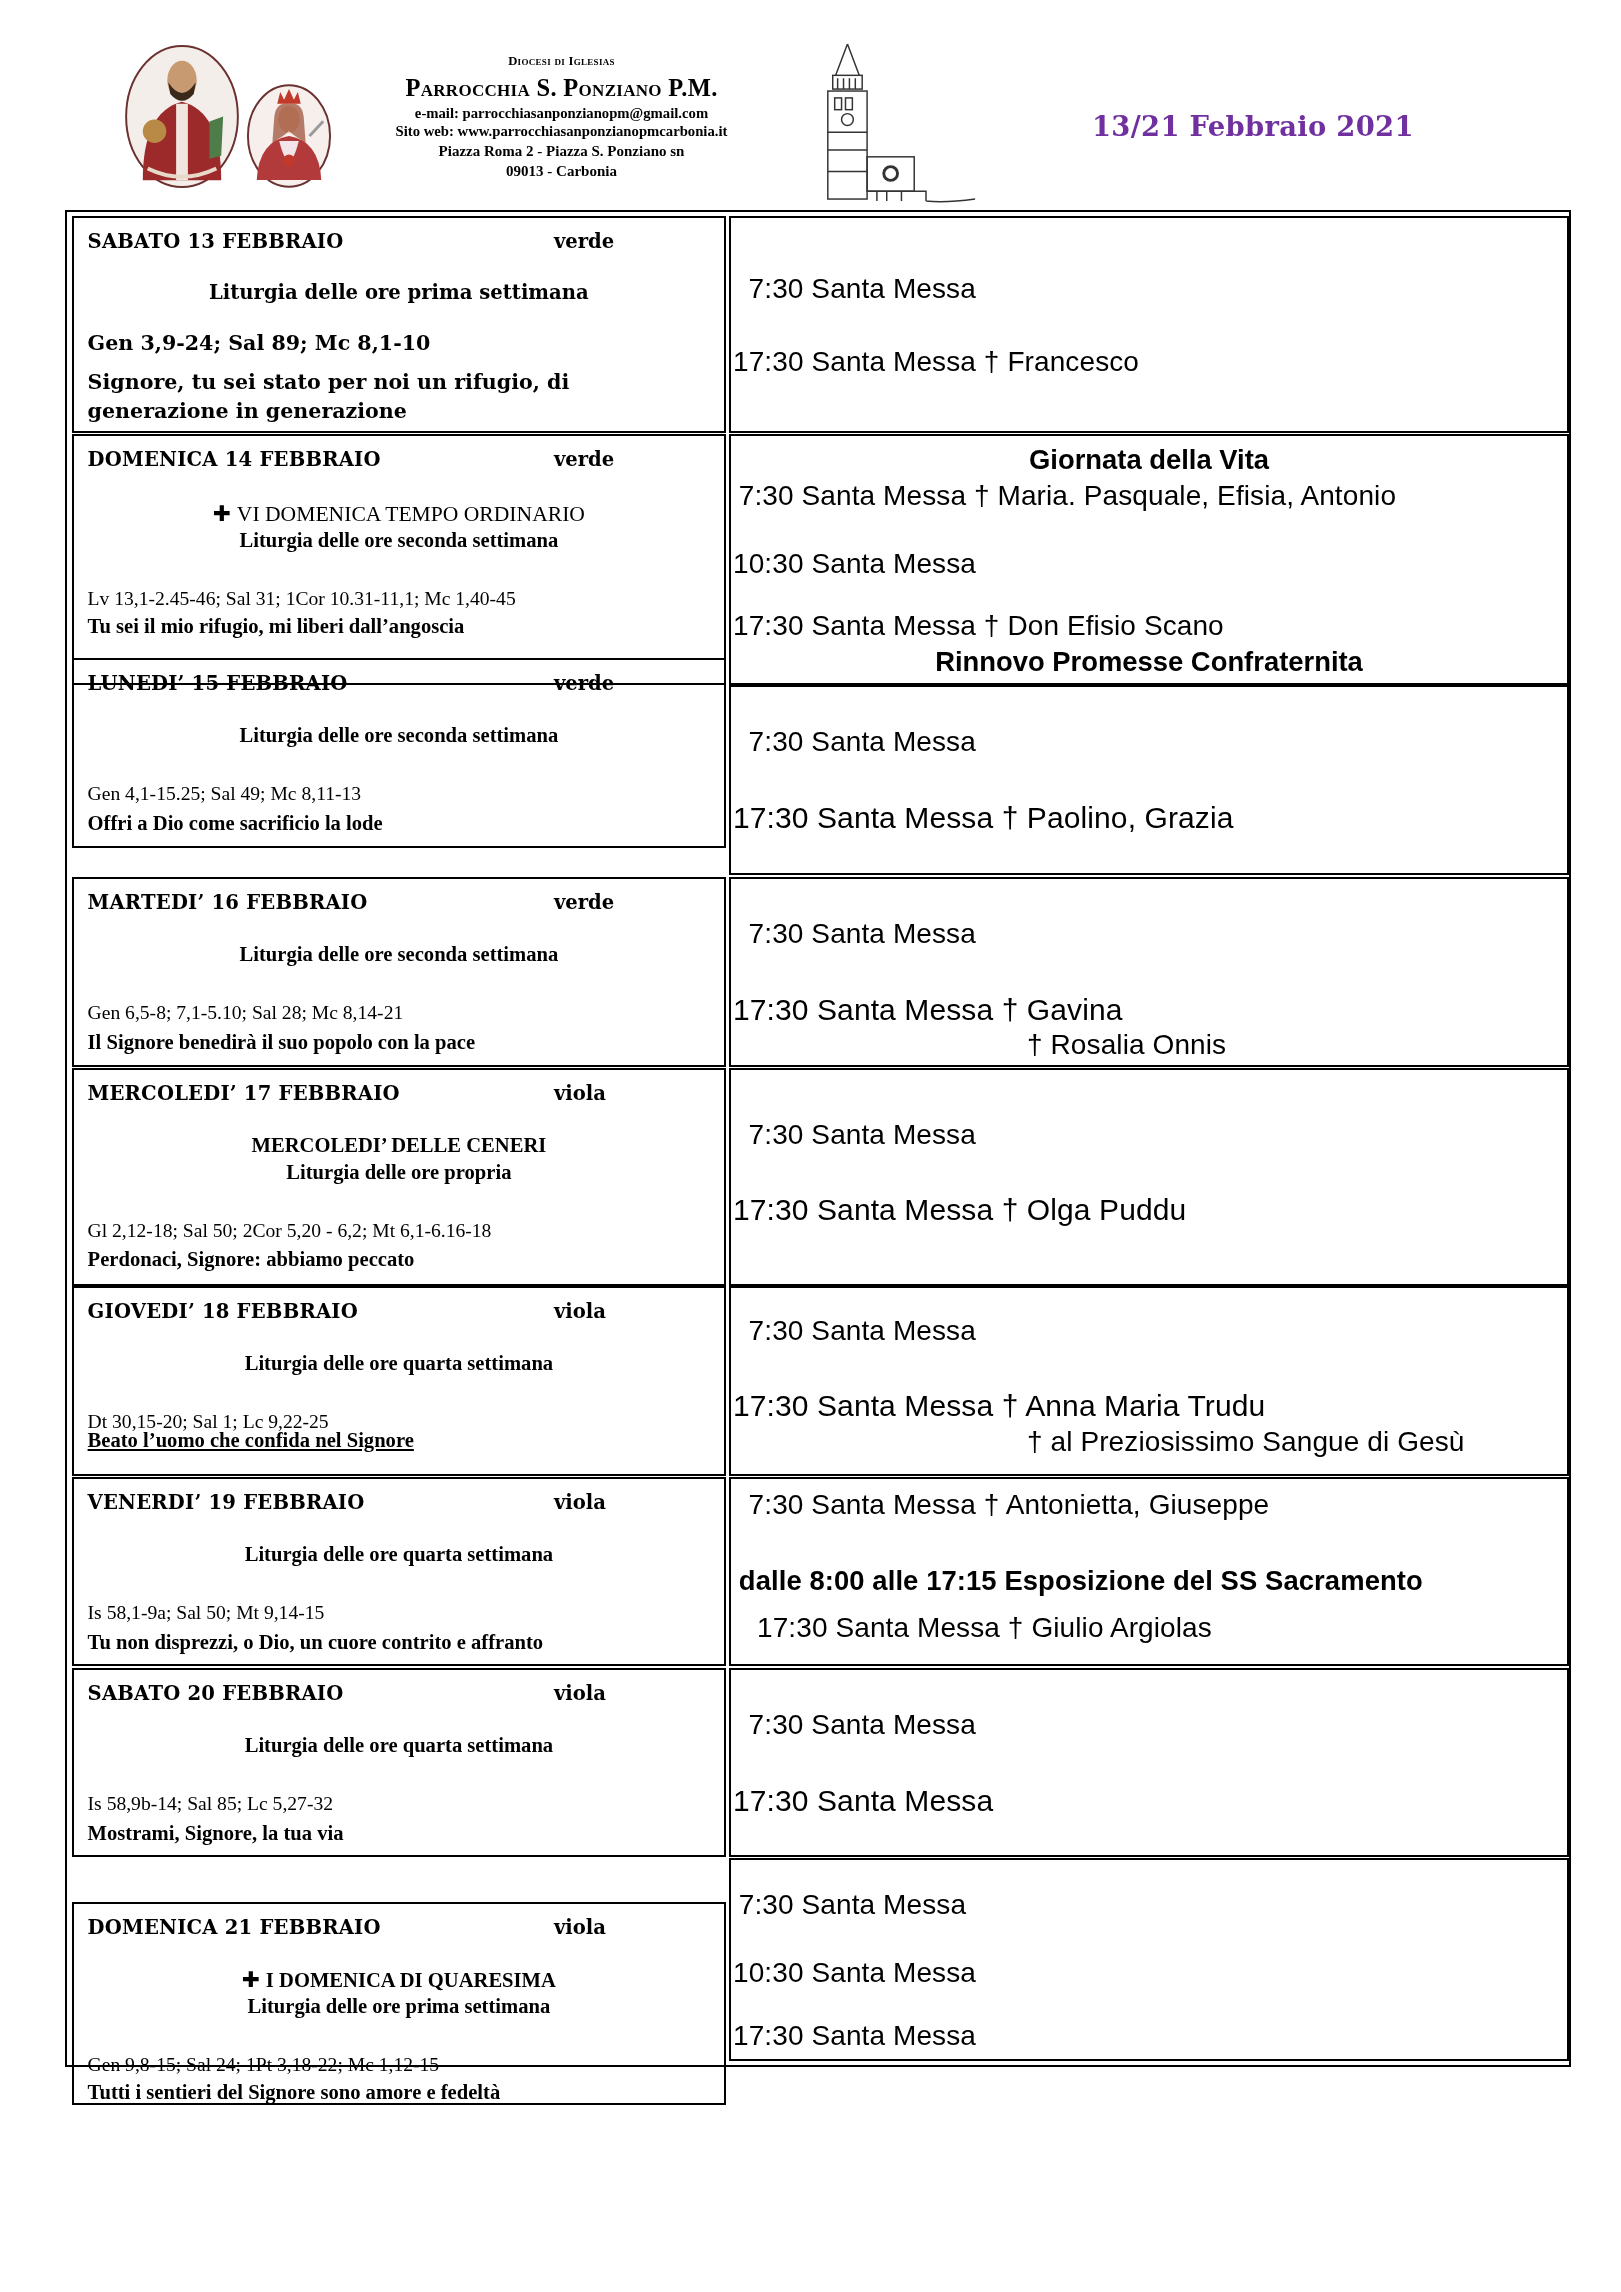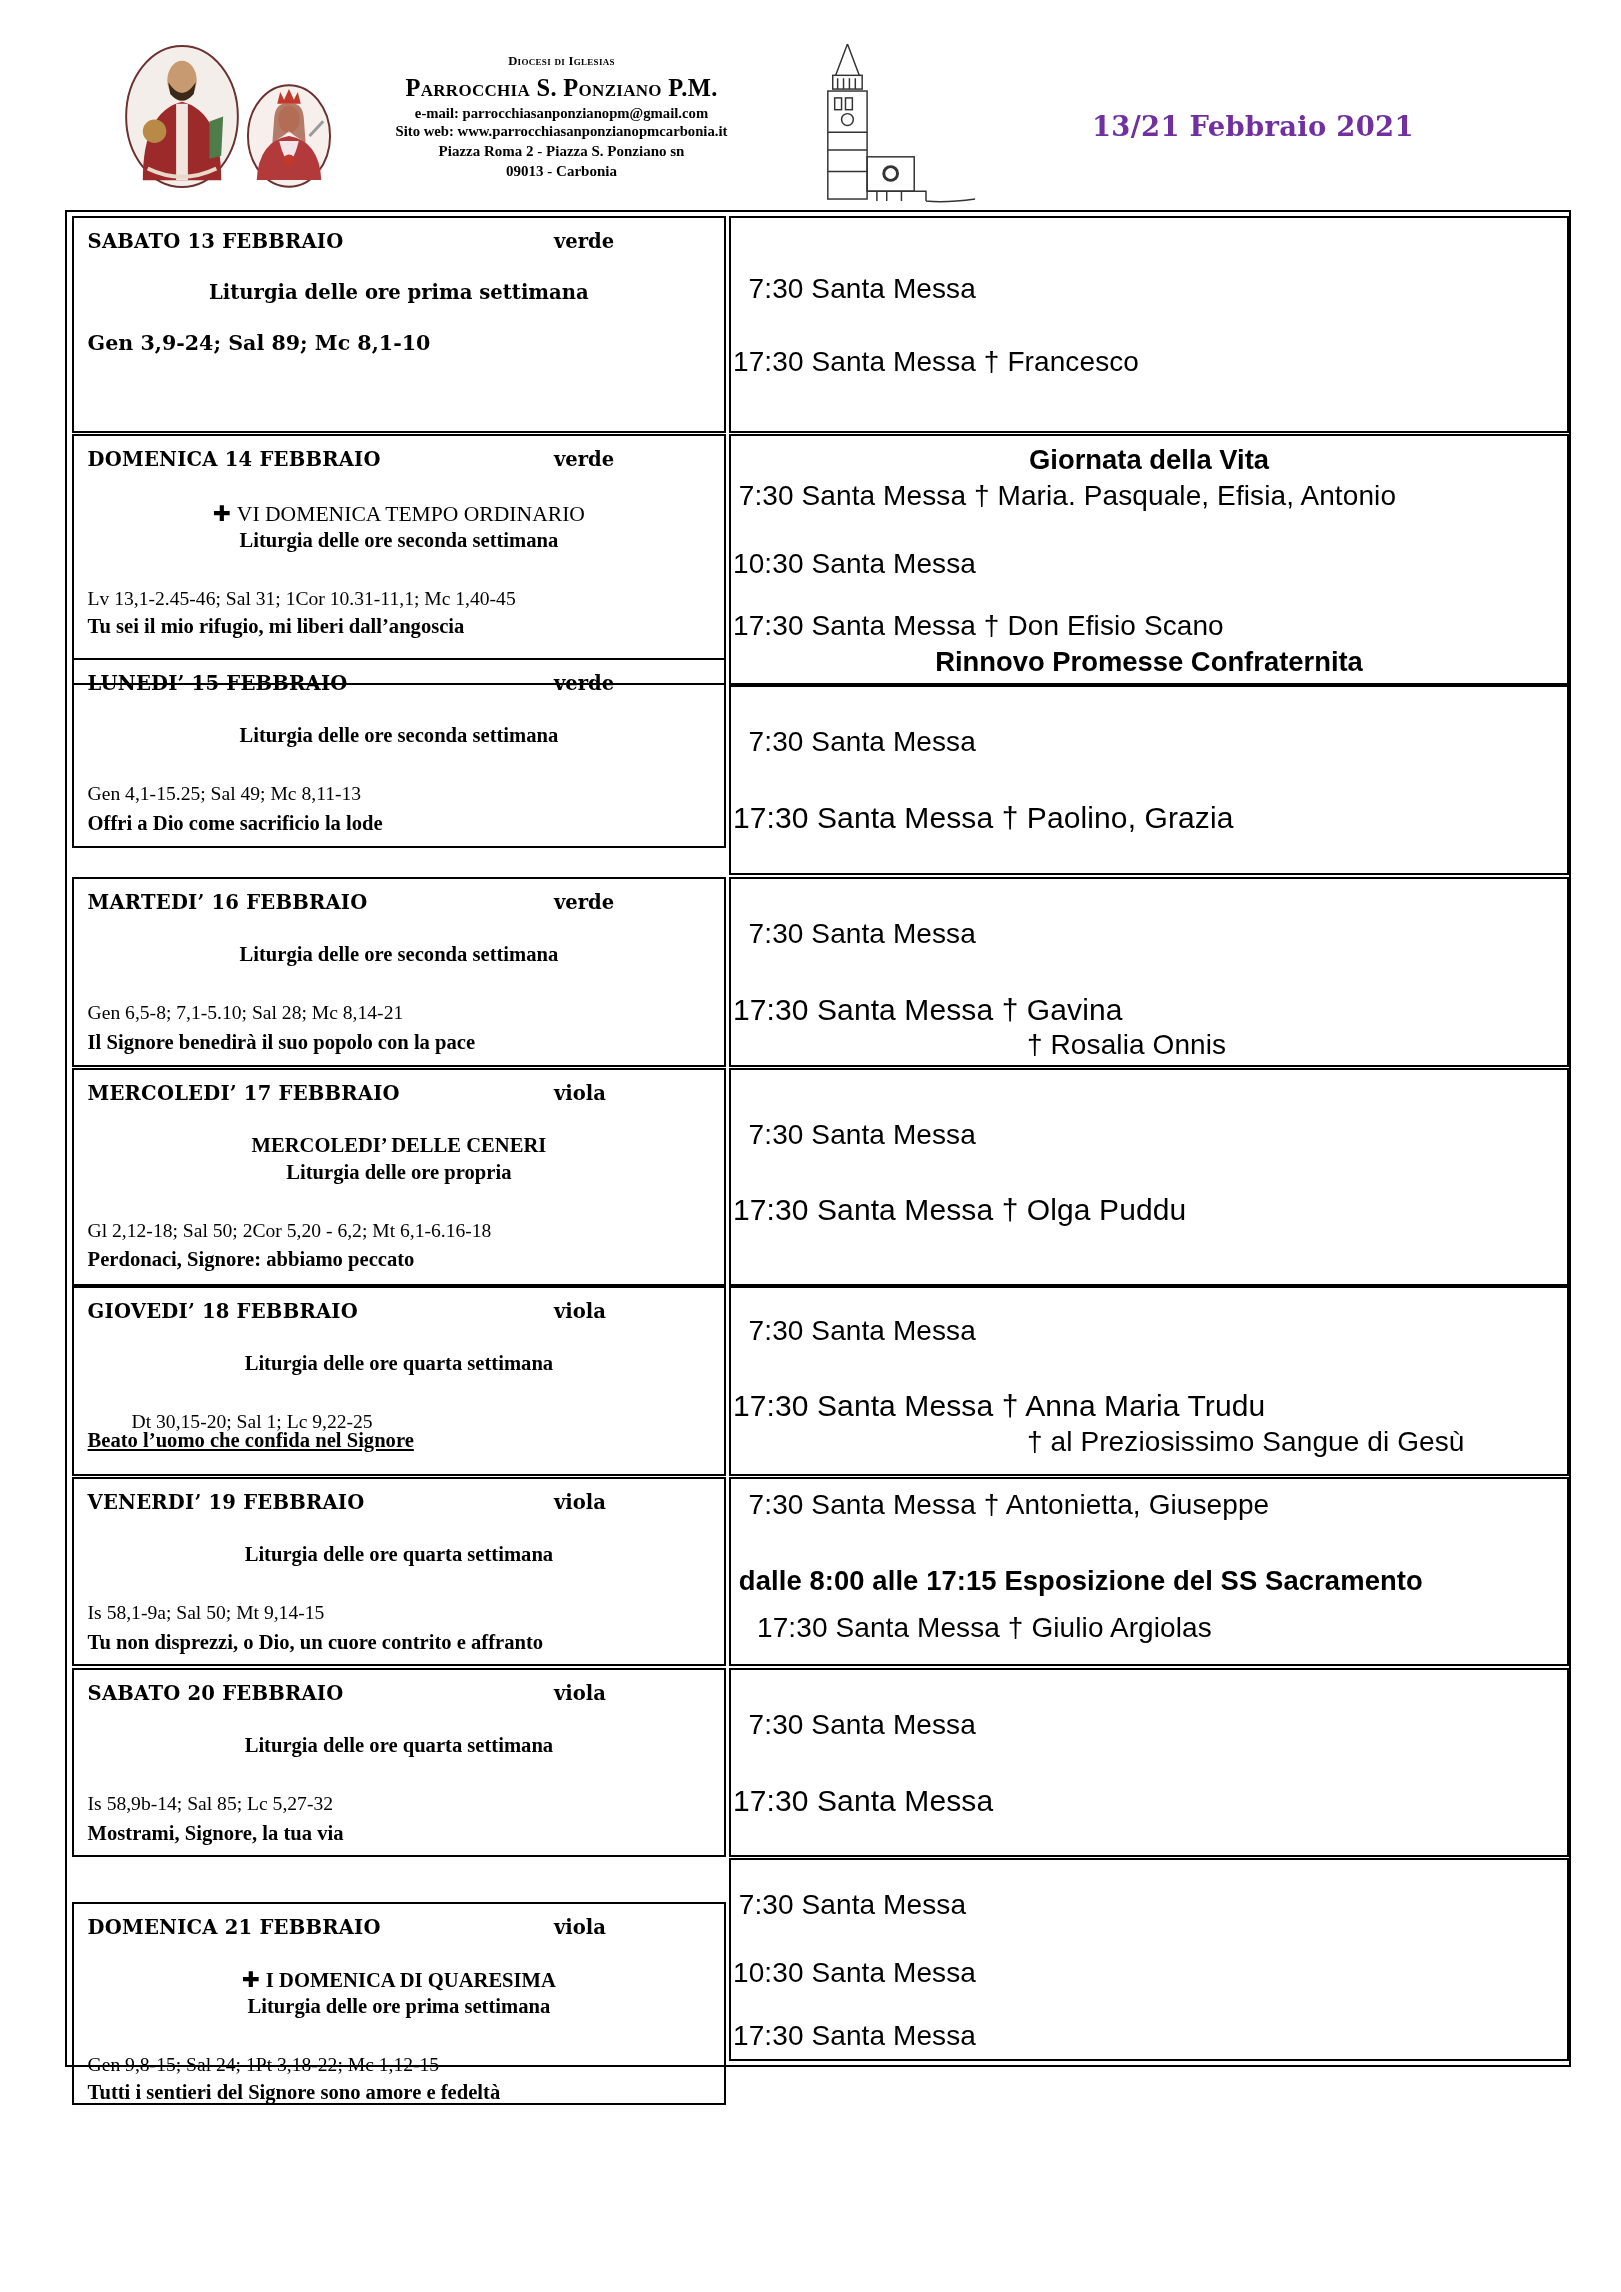--- a/index.html
+++ b/index.html
@@ -89,20 +89,24 @@
 
 <div id="date-range" style="color: rgb(112, 48, 160);">13/21 Febbraio 2021</div>
 
 <div id="schedule">
 
   <div class="cell left" style="top:3.9px;height:217px;">
     <div class="l-head">SABATO 13 FEBBRAIO</div>
     <div class="l-color">verde</div>
     <div class="l-center b" style="top:63px;font-family:'DejaVu Serif',serif;font-size:19.6px;">Liturgia delle ore prima settimana</div>
     <div class="l-reading b" style="top:113px;">Gen 3,9-24; Sal 89; Mc 8,1-10</div>
+    <div class="l-psalm dj" style="top:150px;">
+      <div>Signore, tu sei stato per noi un rifugio, di</div>
+      <div>generazione in generazione</div>
+    </div>
   </div>
   <div class="cell right" style="top:3.9px;height:217px;">
     <div class="r-line" style="left:17.6px;top:55px;">7:30 Santa Messa</div>
     <div class="r-line" style="left:2px;top:128px;">17:30 Santa Messa † Francesco</div>
   </div>
 
   <div class="cell left" style="top:222px;height:251px;">
     <div class="l-head">DOMENICA 14 FEBBRAIO</div>
     <div class="l-center" style="top:65px;font-size:21.6px;"><span class="cross">✚</span><span>VI DOMENICA TEMPO ORDINARIO</span></div>
     <div class="l-color">verde</div>
@@ -153,21 +157,21 @@
   </div>
   <div class="cell right" style="top:856px;height:218px;">
     <div class="r-line" style="left:17.6px;top:49px;">7:30 Santa Messa</div>
     <div class="r-line big" style="left:2px;top:123px;">17:30 Santa Messa † Olga Puddu</div>
   </div>
 
   <div class="cell left" style="top:1074px;height:190px;">
     <div class="l-head">GIOVEDI’ 18 FEBBRAIO</div>
     <div class="l-color">viola</div>
     <div class="l-center b" style="top:63px;">Liturgia delle ore quarta settimana</div>
-    <div class="l-reading" style="top:123px;margin-left:44px;">Dt 30,15-20; Sal 1; Lc 9,22-25</div>
+    <div class="l-reading" style="top:123px;">Dt 30,15-20; Sal 1; Lc 9,22-25</div>
     <div class="l-psalm" style="top:138px;text-decoration:underline;">Beato l’uomo che confida nel Signore</div>
   </div>
   <div class="cell right" style="top:1074px;height:190px;">
     <div class="r-line" style="left:17.6px;top:27.4px;">7:30 Santa Messa</div>
     <div class="r-line big" style="left:2px;top:101px;">17:30 Santa Messa † Anna Maria Trudu</div>
     <div class="r-line" style="left:296px;top:138px;">† al Preziosissimo Sangue di Gesù</div>
   </div>
 
   <div class="cell left" style="top:1265px;height:189px;">
     <div class="l-head">VENERDI’ 19 FEBBRAIO</div>

